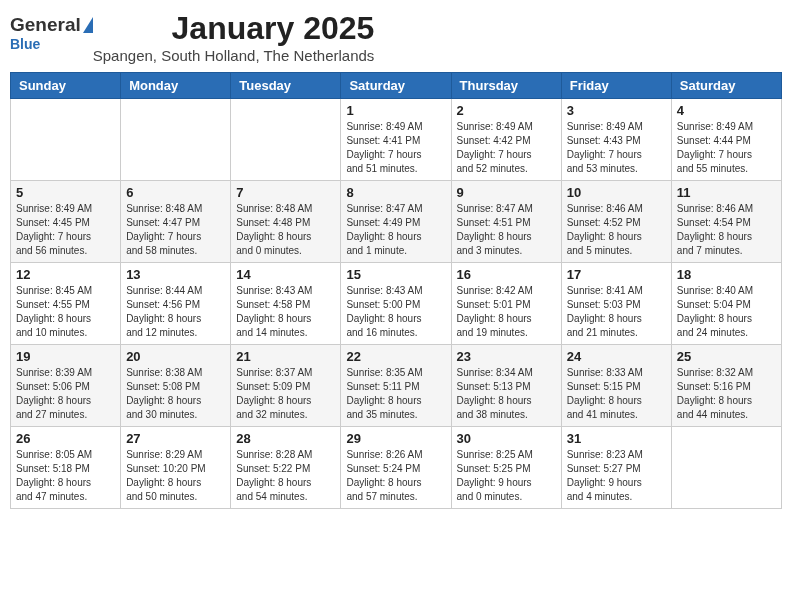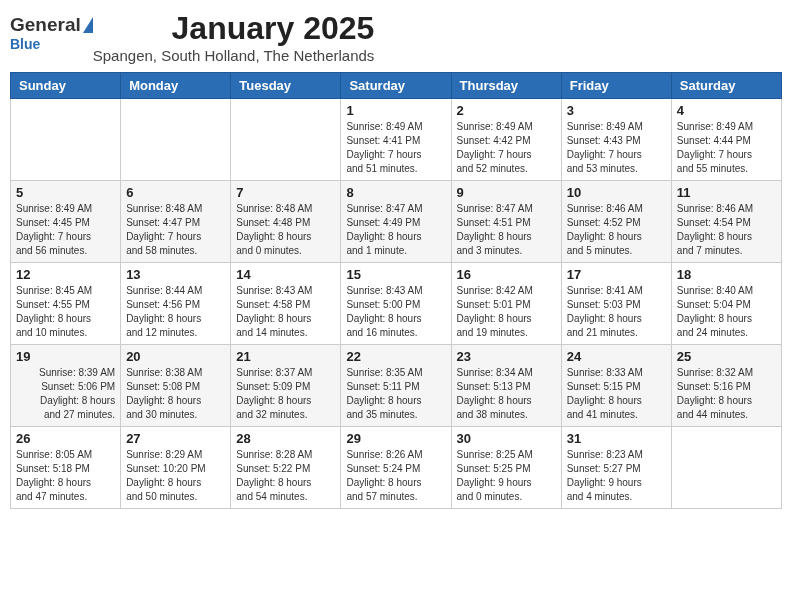--- a/index.html
+++ b/index.html
@@ -257,21 +257,21 @@
           <div class="day-number">18</div>
           <div class="day-info" style="white-space: pre-line;">Sunrise: 8:40 AM
 Sunset: 5:04 PM
 Daylight: 8 hours
 and 24 minutes.</div>
         </td>
       </tr>
       <tr>
         <td>
           <div class="day-number">19</div>
-          <div class="day-info" style="white-space: pre-line; text-align: right;">Sunrise: 8:39 AM
+          <div class="day-info" style="white-space: pre-line;">Sunrise: 8:39 AM
 Sunset: 5:06 PM
 Daylight: 8 hours
 and 27 minutes.</div>
         </td>
         <td>
           <div class="day-number">20</div>
           <div class="day-info" style="white-space: pre-line;">Sunrise: 8:38 AM
 Sunset: 5:08 PM
 Daylight: 8 hours
 and 30 minutes.</div>

